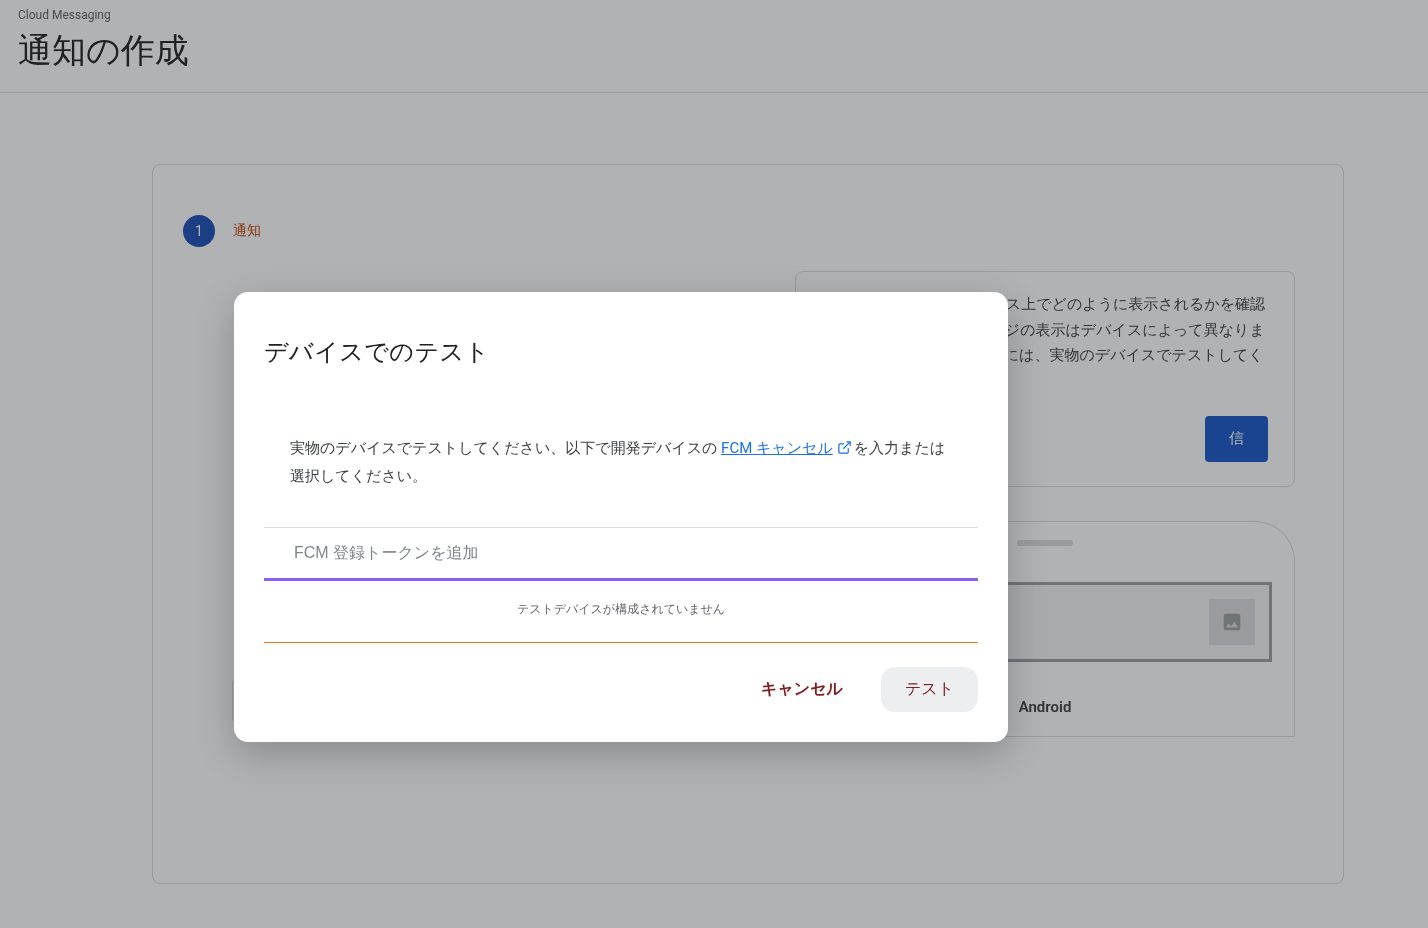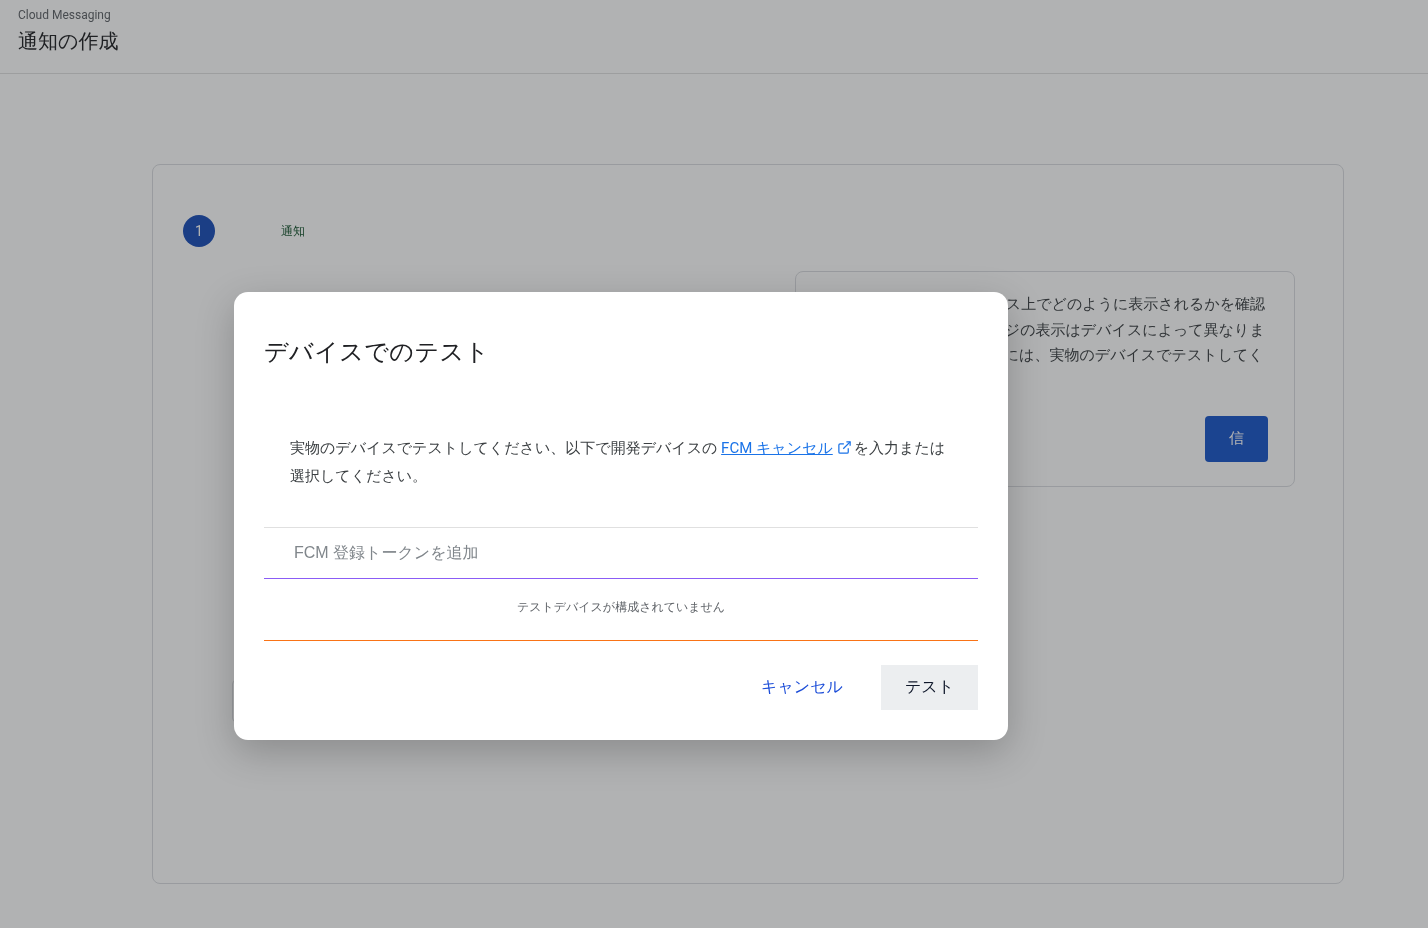--- a/index.html
+++ b/index.html
@@ -17,21 +17,21 @@
       padding: 8px 18px 18px 18px;
       border-bottom: 1px solid #e0e0e0;
     }
     .header .breadcrumb {
       color: #5f6368;
       font-size: 12px;
       margin-bottom: 6px;
     }
     .header .page-title {
       color: #202124;
-      font-size: 20px;
+      font-size: 34px;
       font-weight: 400;
     }
     
     .card {
       position: absolute;
       left: 152px;
       top: 164px;
       width: 1192px;
       min-height: 720px;
       background: #fff;
@@ -50,21 +50,21 @@
       width: 32px;
       height: 32px;
       border-radius: 50%;
       background: #1a4db8;
       color: #fff;
       display: flex;
       align-items: center;
       justify-content: center;
       font-size: 14px;
     }
-    .step-title { font-size: 12px; color: #14532d; margin-left: 48px; }
+    .step-title { font-size: 14px; color: #c2410c; }
     
     .body-row {
       display: flex;
       gap: 40px;
       margin-left: 52px;
     }
     .left-col { flex: 0 0 520px; }
     .right-col {
       flex: 1;
       position: relative;
@@ -200,21 +200,21 @@
     .dialog-msg a {
       color: #1a73e8;
       text-decoration: underline;
     }
     .ext-icon {
       display: inline-block;
       vertical-align: -2px;
       margin: 0 2px 0 4px;
     }
     .token-input-wrap {
-      border-bottom: 1px solid #8b5cf6;
+      border-bottom: 3px solid #8b5cf6;
     }
     .token-input {
       width: 100%;
       border: none;
       outline: none;
       padding: 16px 30px;
       font-size: 16px;
       color: #3c4043;
     }
     .token-input::placeholder { color: #80868b; }
@@ -228,32 +228,33 @@
     .dialog-actions {
       display: flex;
       justify-content: flex-end;
       gap: 20px;
       padding-top: 24px;
       align-items: center;
     }
     .btn-cancel {
       background: transparent;
       border: none;
-      color: #1d4ed8;
+      color: #7f1d1d;
       font-size: 16px;
       padding: 10px 18px;
       cursor: pointer;
+      font-weight: bold;
     }
     .btn-test {
       background: #eceef0;
       border: none;
-      color: #0f172a;
+      color: #7f1d1d;
       font-size: 16px;
       padding: 12px 24px;
-      border-radius: 0;
+      border-radius: 14px;
       cursor: not-allowed;
     }
   </style>
 </head>
 <body>
 
 <div class="header">
   <div class="breadcrumb">Cloud Messaging</div>
   <div class="page-title">通知の作成</div>
 </div>
@@ -269,20 +270,35 @@
       
     </div>
     <div class="right-col">
       <div class="right-info">
         <span>ッセージがモバイルデバイス上でどのように表示されるかを確認できます。実際のメッセージの表示はデバイスによって異なります。実際の結果を確認するには、実物のデバイスでテストしてください。</span>
         <div style="clear:both; overflow:hidden;">
           <span class="send-btn">信</span>
         </div>
       </div>
 
+      <div class="device-preview">
+        <div class="device-notch"></div>
+        <div class="notif-card">
+          <div class="notif-text">
+            <div class="notif-title">test title</div>
+            <div class="notif-body">test body</div>
+          </div>
+          <div class="notif-img">
+            <svg width="22" height="22" viewBox="0 0 24 24" fill="#9aa0a6">
+                <path d="M21 19V5c0-1.1-.9-2-2-2H5c-1.1 0-2 .9-2 2v14c0 1.1.9 2 2 2h14c1.1 0 2-.9 2-2zM8.5 13.5l2.5 3.01L14.5 12l4.5 6H5l3.5-4.5z"></path>
+              </svg>
+          </div>
+        </div>
+        <div class="platform-label">Android</div>
+      </div>
     </div>
   </div>
 </div>
 
 <div class="bottom-input-row">
   <input class="text-input" type="text" placeholder="オプションの名前を入力" style="">
 </div>
 
 <div class="overlay"></div>
 

